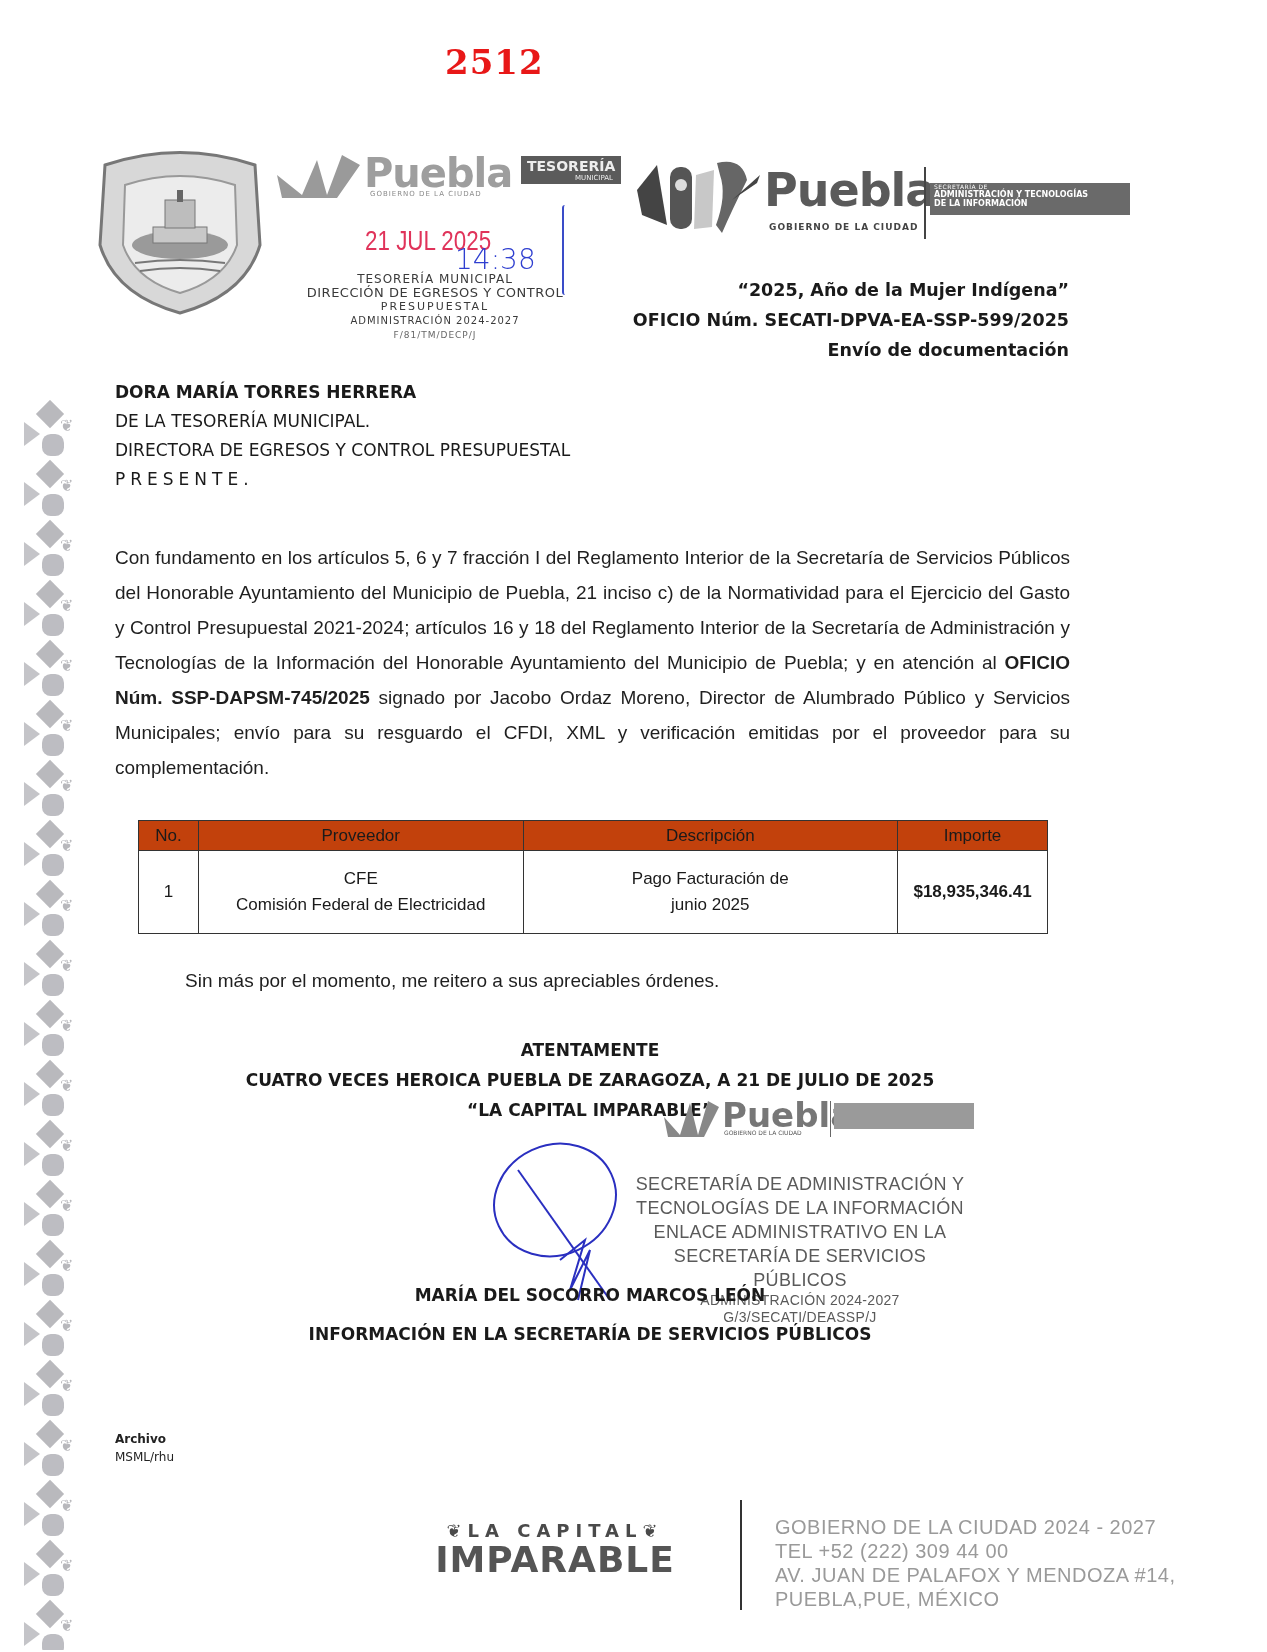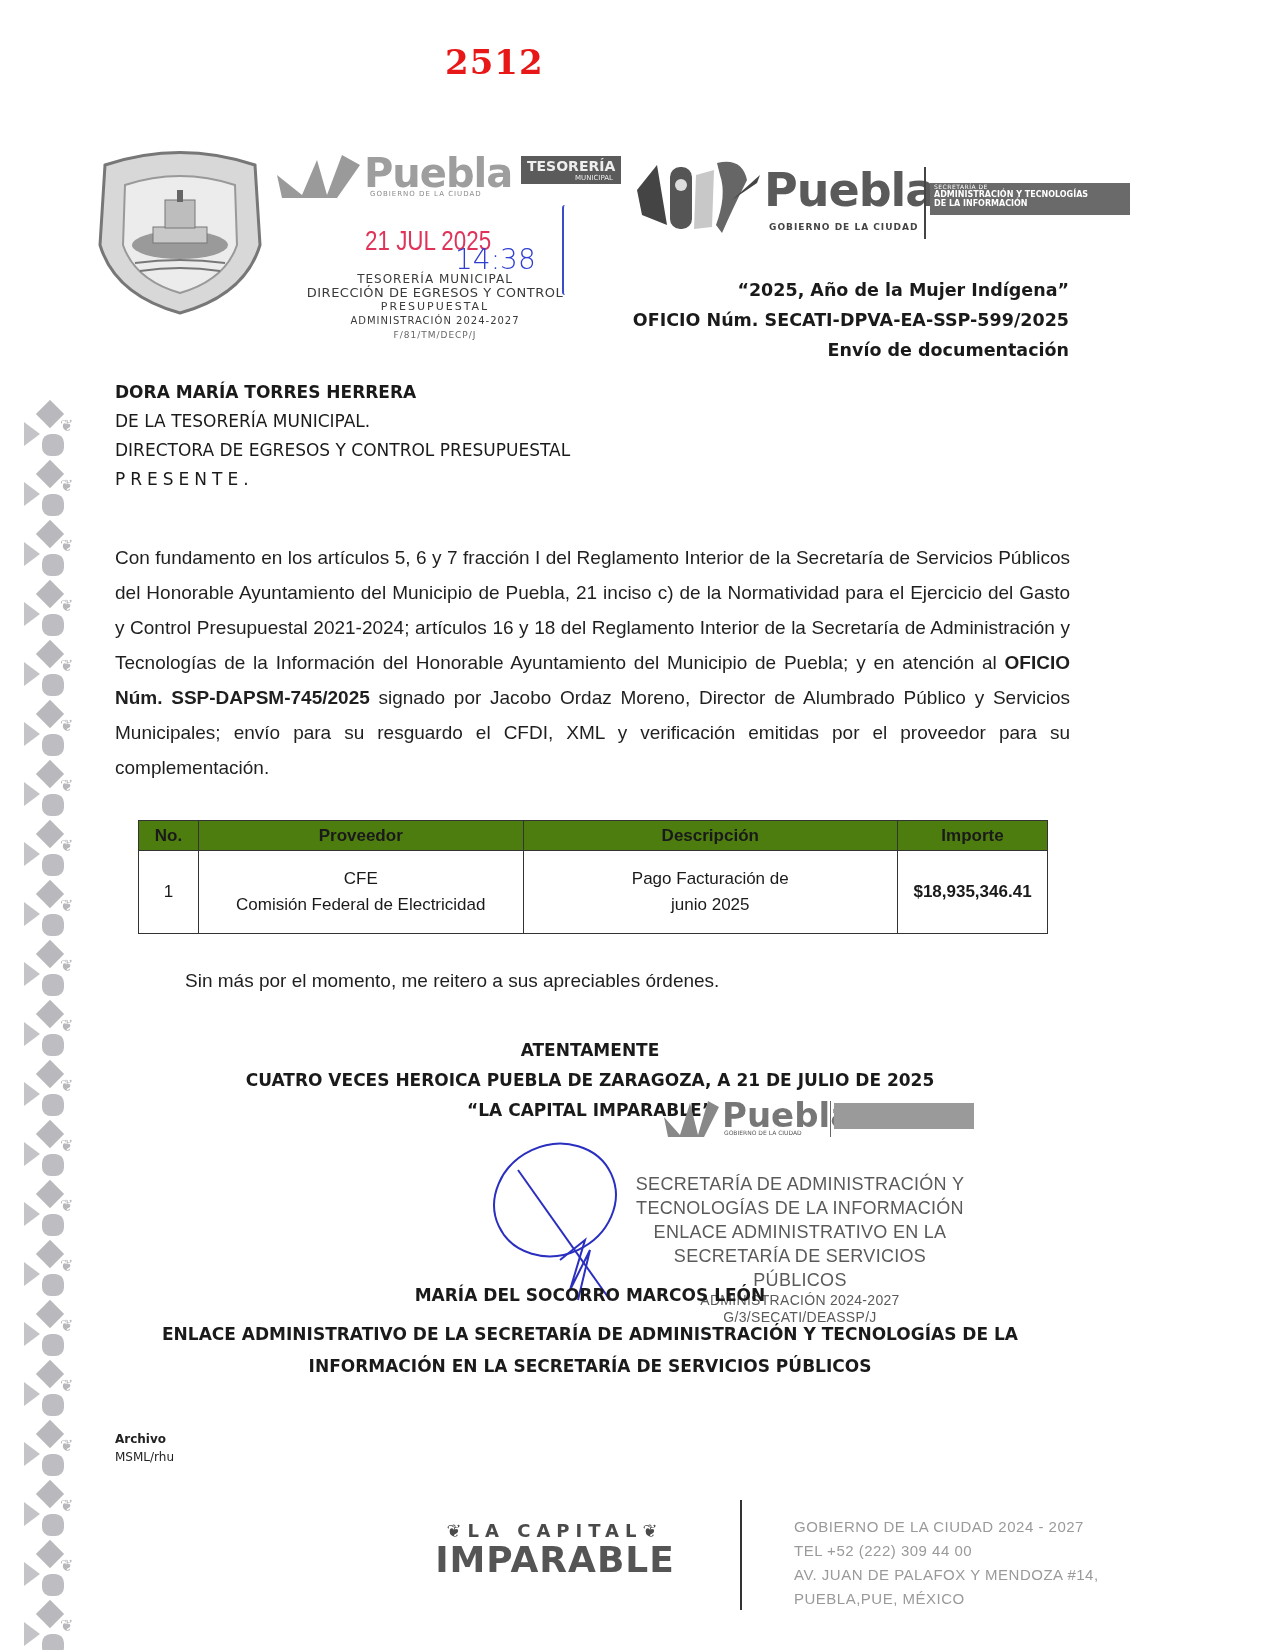--- a/index.html
+++ b/index.html
@@ -55,21 +55,21 @@
   .recipient { left: 115px; top: 378px; font-size: 17px; line-height: 29px; }
   .recipient .name { font-weight: bold; }
   .recipient .presente { letter-spacing: 5px; }
 
   
   .body-text { left: 115px; top: 540px; width: 955px; font-family: "Liberation Sans", sans-serif; font-size: 19px; line-height: 35px; text-align: justify; color: #1f1f1f; }
   .body-text b { font-weight: bold; }
 
   
   .doc-table { left: 138px; top: 820px; width: 910px; border-collapse: collapse; font-family: "Liberation Sans", sans-serif; }
-  .doc-table th { background: #4d7c0f; font-weight: bold; font-size: 17px; height: 27px; border: 1.5px solid #333; color: #1a1a1a; }
+  .doc-table th { background: #c2410c; font-weight: normal; font-size: 17px; height: 27px; border: 1.5px solid #333; color: #1a1a1a; }
   .doc-table td { border: 1.5px solid #333; text-align: center; font-size: 17px; line-height: 26px; height: 80px; color: #1a1a1a; }
   .doc-table td.amount { font-weight: bold; font-size: 17px; }
 
   .closing { left: 185px; top: 970px; font-family: "Liberation Sans", sans-serif; font-size: 19px; color: #1f1f1f; }
 
   .sign-block { left: 0; width: 1267px; text-align: center; font-weight: bold; font-size: 17px; color: #1a1a1a; }
   .atentamente { top: 1040px; left: 0; width: 1180px; }
   .place-date { top: 1070px; left: 0; width: 1180px; }
   .slogan { top: 1100px; left: 0; width: 1180px; }
 
@@ -89,21 +89,21 @@
   .signer-title { top: 1318px; left: 0; width: 1180px; line-height: 32px; }
 
   .archivo { left: 115px; top: 1430px; font-size: 12px; line-height: 18px; color: #222; }
   .archivo .t { font-weight: bold; }
 
   
   .footer-logo { left: 405px; top: 1520px; width: 300px; text-align: center; color: #4a4a4a; }
   .footer-logo .cap { font-size: 18px; font-weight: bold; letter-spacing: 6px; }
   .footer-logo .imp { font-size: 36px; font-weight: bold; letter-spacing: 1px; line-height: 38px; color: #555; }
   .footer-sep { left: 740px; top: 1500px; width: 2px; height: 110px; background: #333; }
-  .footer-info { left: 794px; top: 1515px; font-family: "Liberation Sans", sans-serif; font-size: 15px; line-height: 24px; color: #9a9a9a; letter-spacing: 0.5px; }
+  .footer-info { left: 775px; top: 1515px; font-family: "Liberation Sans", sans-serif; font-size: 20px; line-height: 24px; color: #9a9a9a; letter-spacing: 0.5px; }
 </style>
 </head>
 <body>
 
 <div class="abs deco" id="deco">
     <div class="tile">
       <span class="dia"></span>
       <span class="tri"></span>
       <span class="leaf">❦</span>
       <span class="flower"></span>
@@ -357,21 +357,20 @@
 </div>
 
 <svg class="abs signature" viewBox="0 0 200 200">
   <ellipse cx="65" cy="70" rx="62" ry="55" transform="rotate(-25 65 70)" fill="none" stroke="#2a2fc0" stroke-width="2"></ellipse>
   <path d="M28,40 L120,170" stroke="#2a2fc0" stroke-width="2" fill="none"></path>
   <path d="M70,130 L95,110 L80,160 L100,120 L88,170" stroke="#2a2fc0" stroke-width="2" fill="none"></path>
 </svg>
 
 <div class="abs sign-block signer-name">MARÍA DEL SOCORRO MARCOS LEÓN</div>
 <div class="abs sign-block signer-title">
-  <div>ENLACE ADMINISTRATIVO DE LA SECRETARÍA DE ADMINISTRACIÓN Y TECNOLOGÍAS DE LA</div>
   <div>INFORMACIÓN EN LA SECRETARÍA DE SERVICIOS PÚBLICOS</div>
 </div>
 
 <div class="abs archivo">
   <div class="t">Archivo</div>
   <div>MSML/rhu</div>
 </div>
 
 <div class="abs footer-logo">
   <div class="cap"><span>❦</span><span>LA CAPITAL</span><span>❦</span></div>

